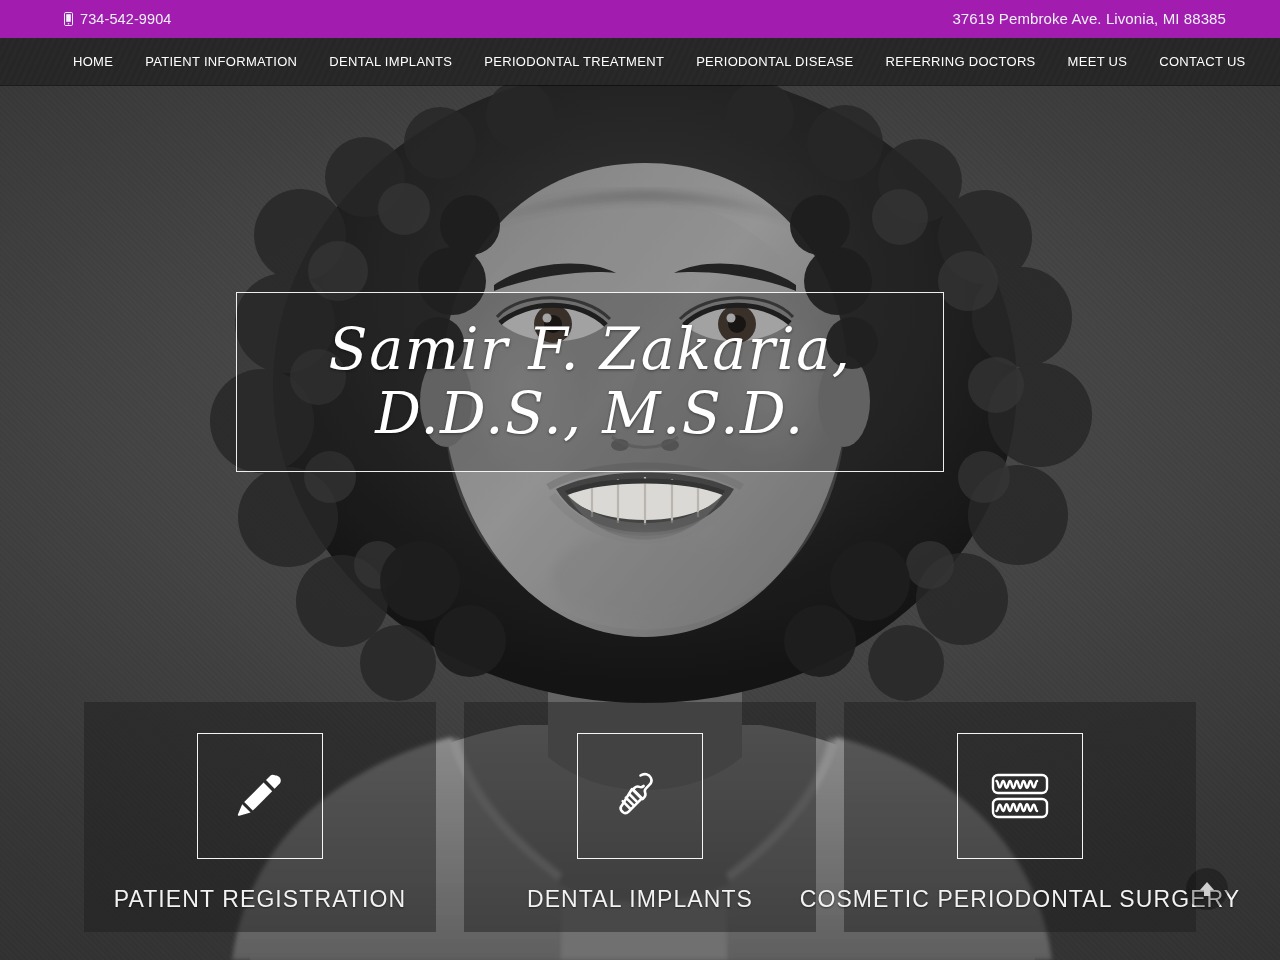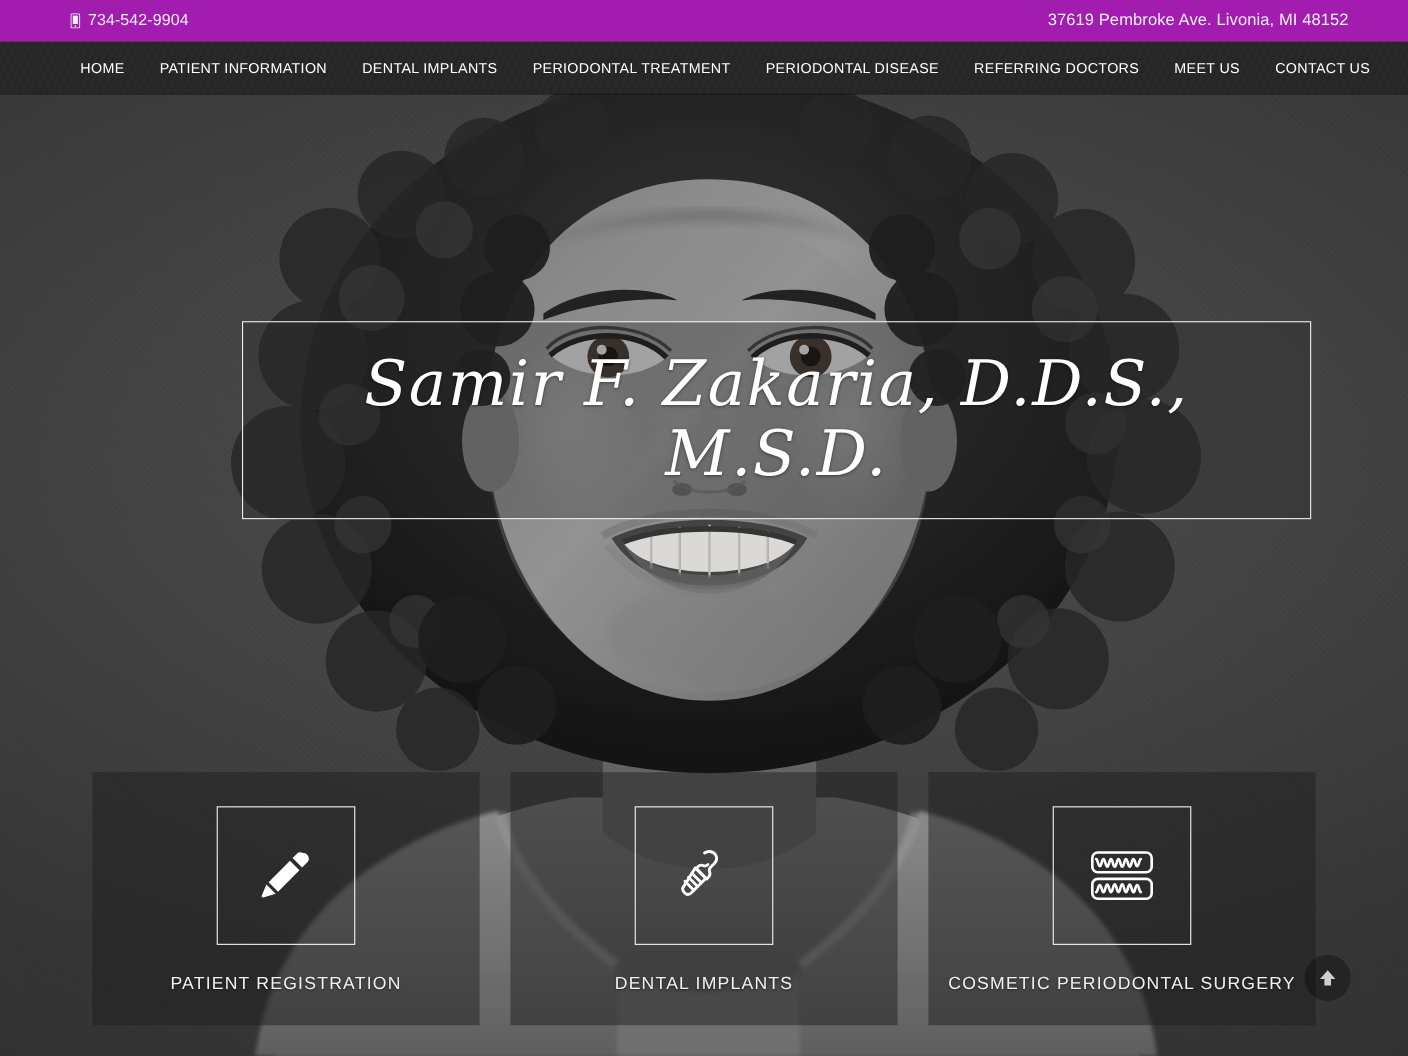--- a/index.html
+++ b/index.html
@@ -77,21 +77,21 @@
       repeating-linear-gradient(45deg, rgba(255,255,255,.010) 0 2px, rgba(0,0,0,.010) 2px 4px);
   }
 
   
   .portrait { position:absolute; left:0; top:0; width:1280px; height:875px; }
   .portrait svg { display:block; width:1280px; height:875px; }
 
   
   .title-plate {
     position:absolute;
-    left:220px; top:207px; width:972px; height:180px;
+    left:236px; top:207px; width:708px; height:180px;
     border:1px solid rgba(255,255,255,.92);
     background:rgba(40,40,40,.30);
     display:flex; align-items:center; justify-content:center;
     z-index:20;
   }
   .title-text {
     color:#ffffff;
     font-family:"DejaVu Serif", serif;
     font-style:italic;
     font-weight:400;
@@ -120,21 +120,21 @@
   }
   .icon-box {
     width:126px; height:126px; margin-top:31px;
     border:1px solid rgba(255,255,255,.95);
     display:flex; align-items:center; justify-content:center;
   }
   .icon-box svg { display:block; }
   .card-label {
     margin-top:27px;
     color:#f2f2f2;
-    font-size:16px;
+    font-size:23px;
     letter-spacing:1.1px;
     text-transform:uppercase;
     font-family:"Liberation Sans", sans-serif;
     font-weight:400;
     text-shadow:0 1px 2px rgba(0,0,0,.5);
     white-space:nowrap;
   }
 
   
   .scroll-top {
@@ -156,21 +156,21 @@
       <span class="phone-icon">
         <svg width="9" height="14" viewBox="0 0 9 14">
           <rect x="0.5" y="0.5" width="8" height="13" rx="1.2" fill="none" stroke="#eef2f7" stroke-width="1"></rect>
           <rect x="2.2" y="2.2" width="4.6" height="7.6" fill="#eef2f7"></rect>
           <circle cx="4.5" cy="11.7" r="0.8" fill="#eef2f7"></circle>
         </svg>
       </span>
       <span class="topbar-text">734-542-9904</span>
     </div>
     <div class="topbar-right">
-      <span class="topbar-text">37619 Pembroke Ave. Livonia, MI 48152</span>
+      <span class="topbar-text">37619 Pembroke Ave. Livonia, MI 88385</span>
     </div>
   </div>
 
   <nav class="navbar">
     <ul class="nav-list">
       <li class="nav-item">HOME</li>
       <li class="nav-item">PATIENT INFORMATION</li>
       <li class="nav-item">DENTAL IMPLANTS</li>
       <li class="nav-item">PERIODONTAL TREATMENT</li>
       <li class="nav-item">PERIODONTAL DISEASE</li>

